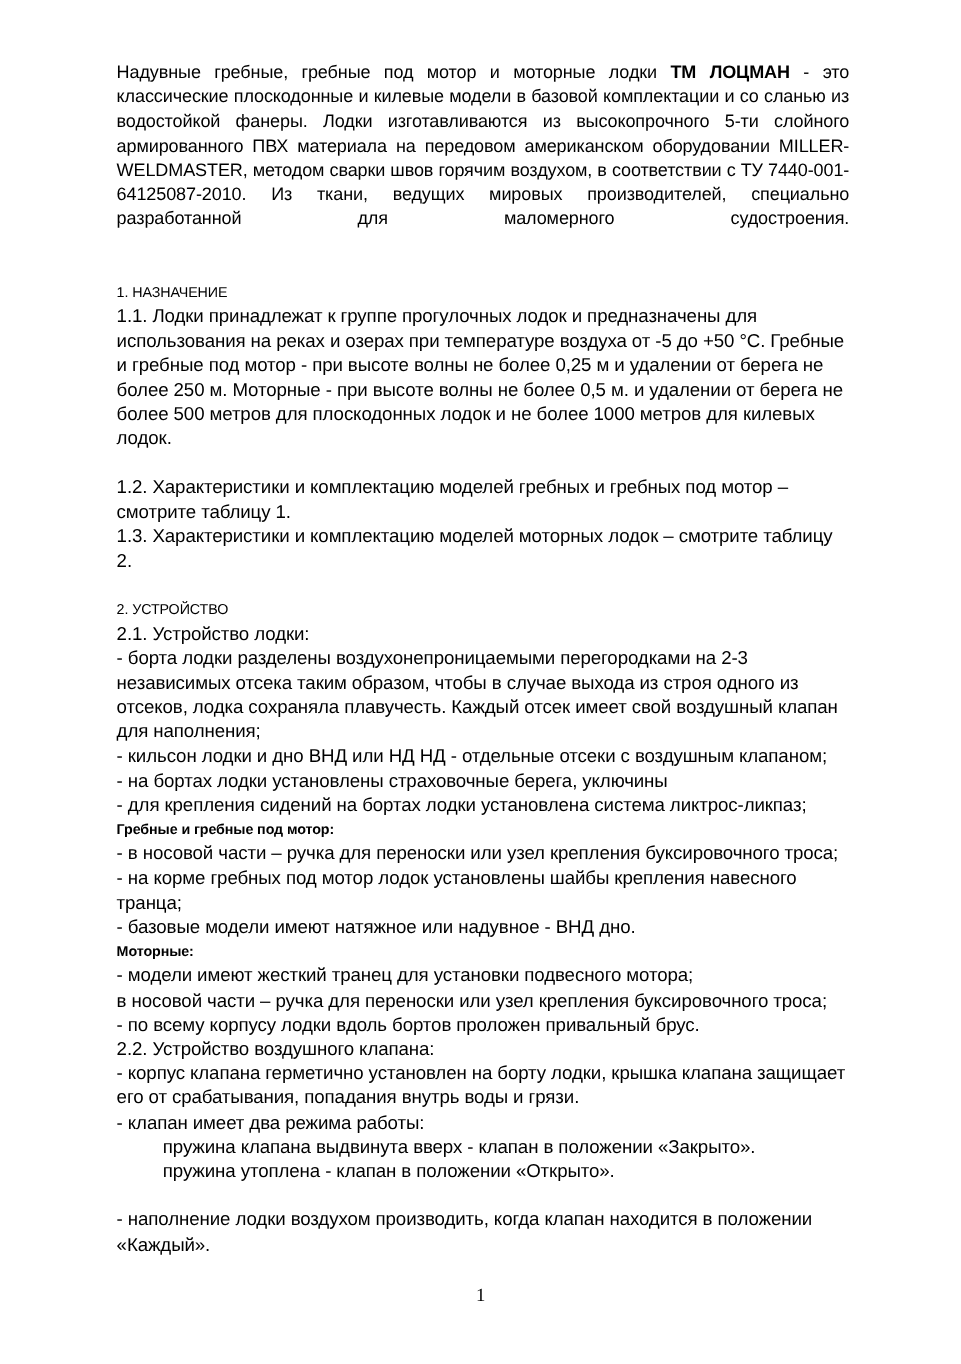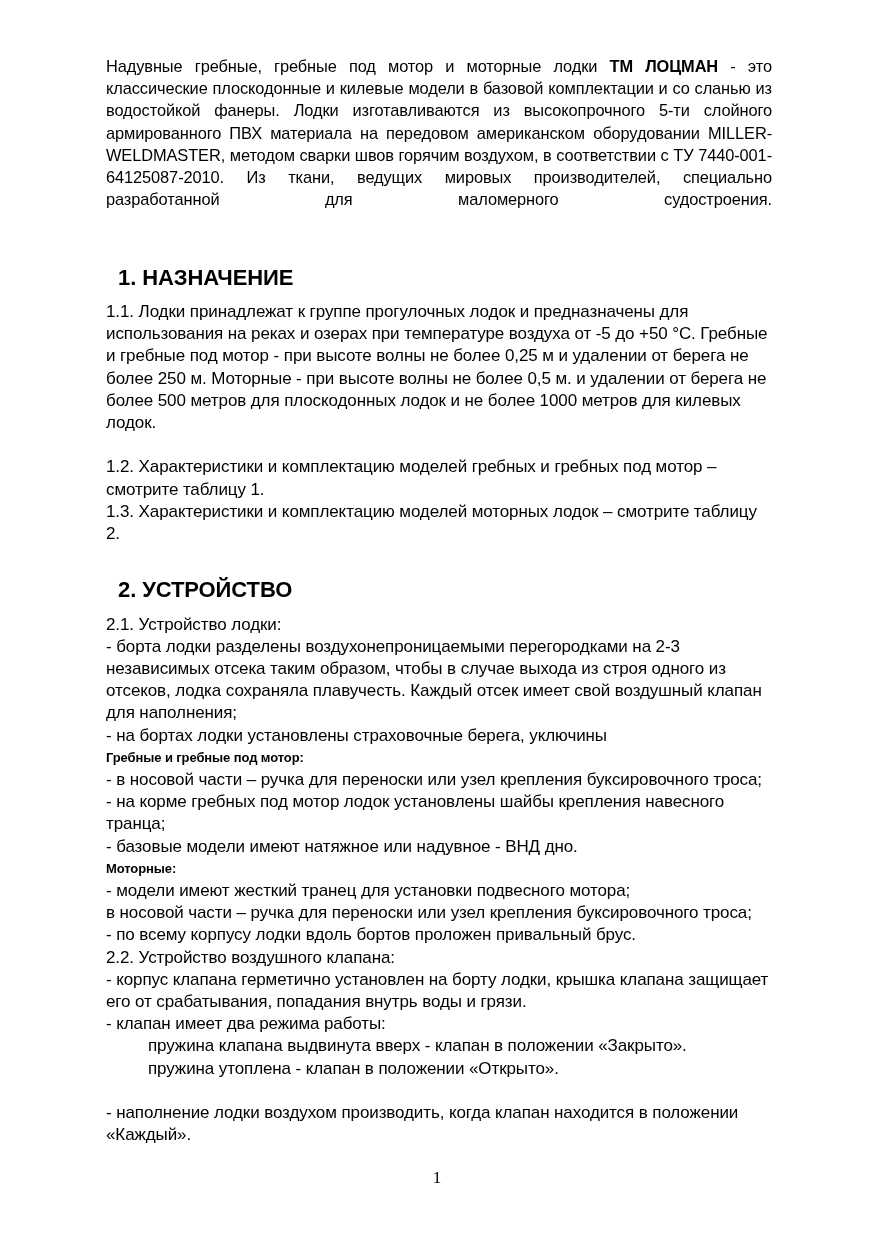--- a/index.html
+++ b/index.html
@@ -37,24 +37,24 @@
     font-size: 16.4px;
     line-height: 22.2px;
     margin: 0;
   }
   .intro::after {
     content: "";
     display: inline-block;
     width: 100%;
   }
   .heading {
-    font-weight: bold;
-    font-size: 22px;
+    font-weight: normal;
+    font-size: 13px;
     line-height: 22.2px;
-    margin: 12px;
+    margin: 0;
   }
   .subhead {
     font-weight: bold;
     font-size: 13px;
     line-height: 22.2px;
     margin: 0;
   }
   .spacer {
     height: 22.2px;
   }
@@ -94,21 +94,23 @@
     <p>1.2. Характеристики и комплектацию моделей гребных и гребных под мотор – смотрите таблицу 1.</p>
     <p>1.3. Характеристики и комплектацию моделей моторных лодок – смотрите таблицу 2.</p>
 
     <div class="spacer"></div>
 
     <p class="heading">2. УСТРОЙСТВО</p>
 
     <p>2.1. Устройство лодки:</p>
 
     <p>- борта лодки разделены воздухонепроницаемыми перегородками на 2-3 независимых отсека таким образом, чтобы в случае выхода из строя одного из отсеков, лодка сохраняла плавучесть. Каждый отсек имеет свой воздушный клапан для наполнения;</p>
+    <p>- кильсон лодки и дно ВНД или НД НД - отдельные отсеки с  воздушным клапаном;</p>
     <p>- на бортах лодки установлены страховочные берега, уключины</p>
+    <p>- для крепления сидений на бортах лодки установлена система ликтрос-ликпаз;</p>
 
     <p class="subhead">Гребные и гребные под мотор:</p>
 
     <p>-  в носовой части – ручка для переноски или узел крепления буксировочного троса;</p>
     <p>- на корме гребных под мотор лодок установлены шайбы крепления навесного транца;</p>
     <p>- базовые модели имеют натяжное или надувное - ВНД дно.</p>
 
     <p class="subhead">Моторные:</p>
 
     <p>- модели имеют жесткий транец для установки подвесного мотора;</p>

